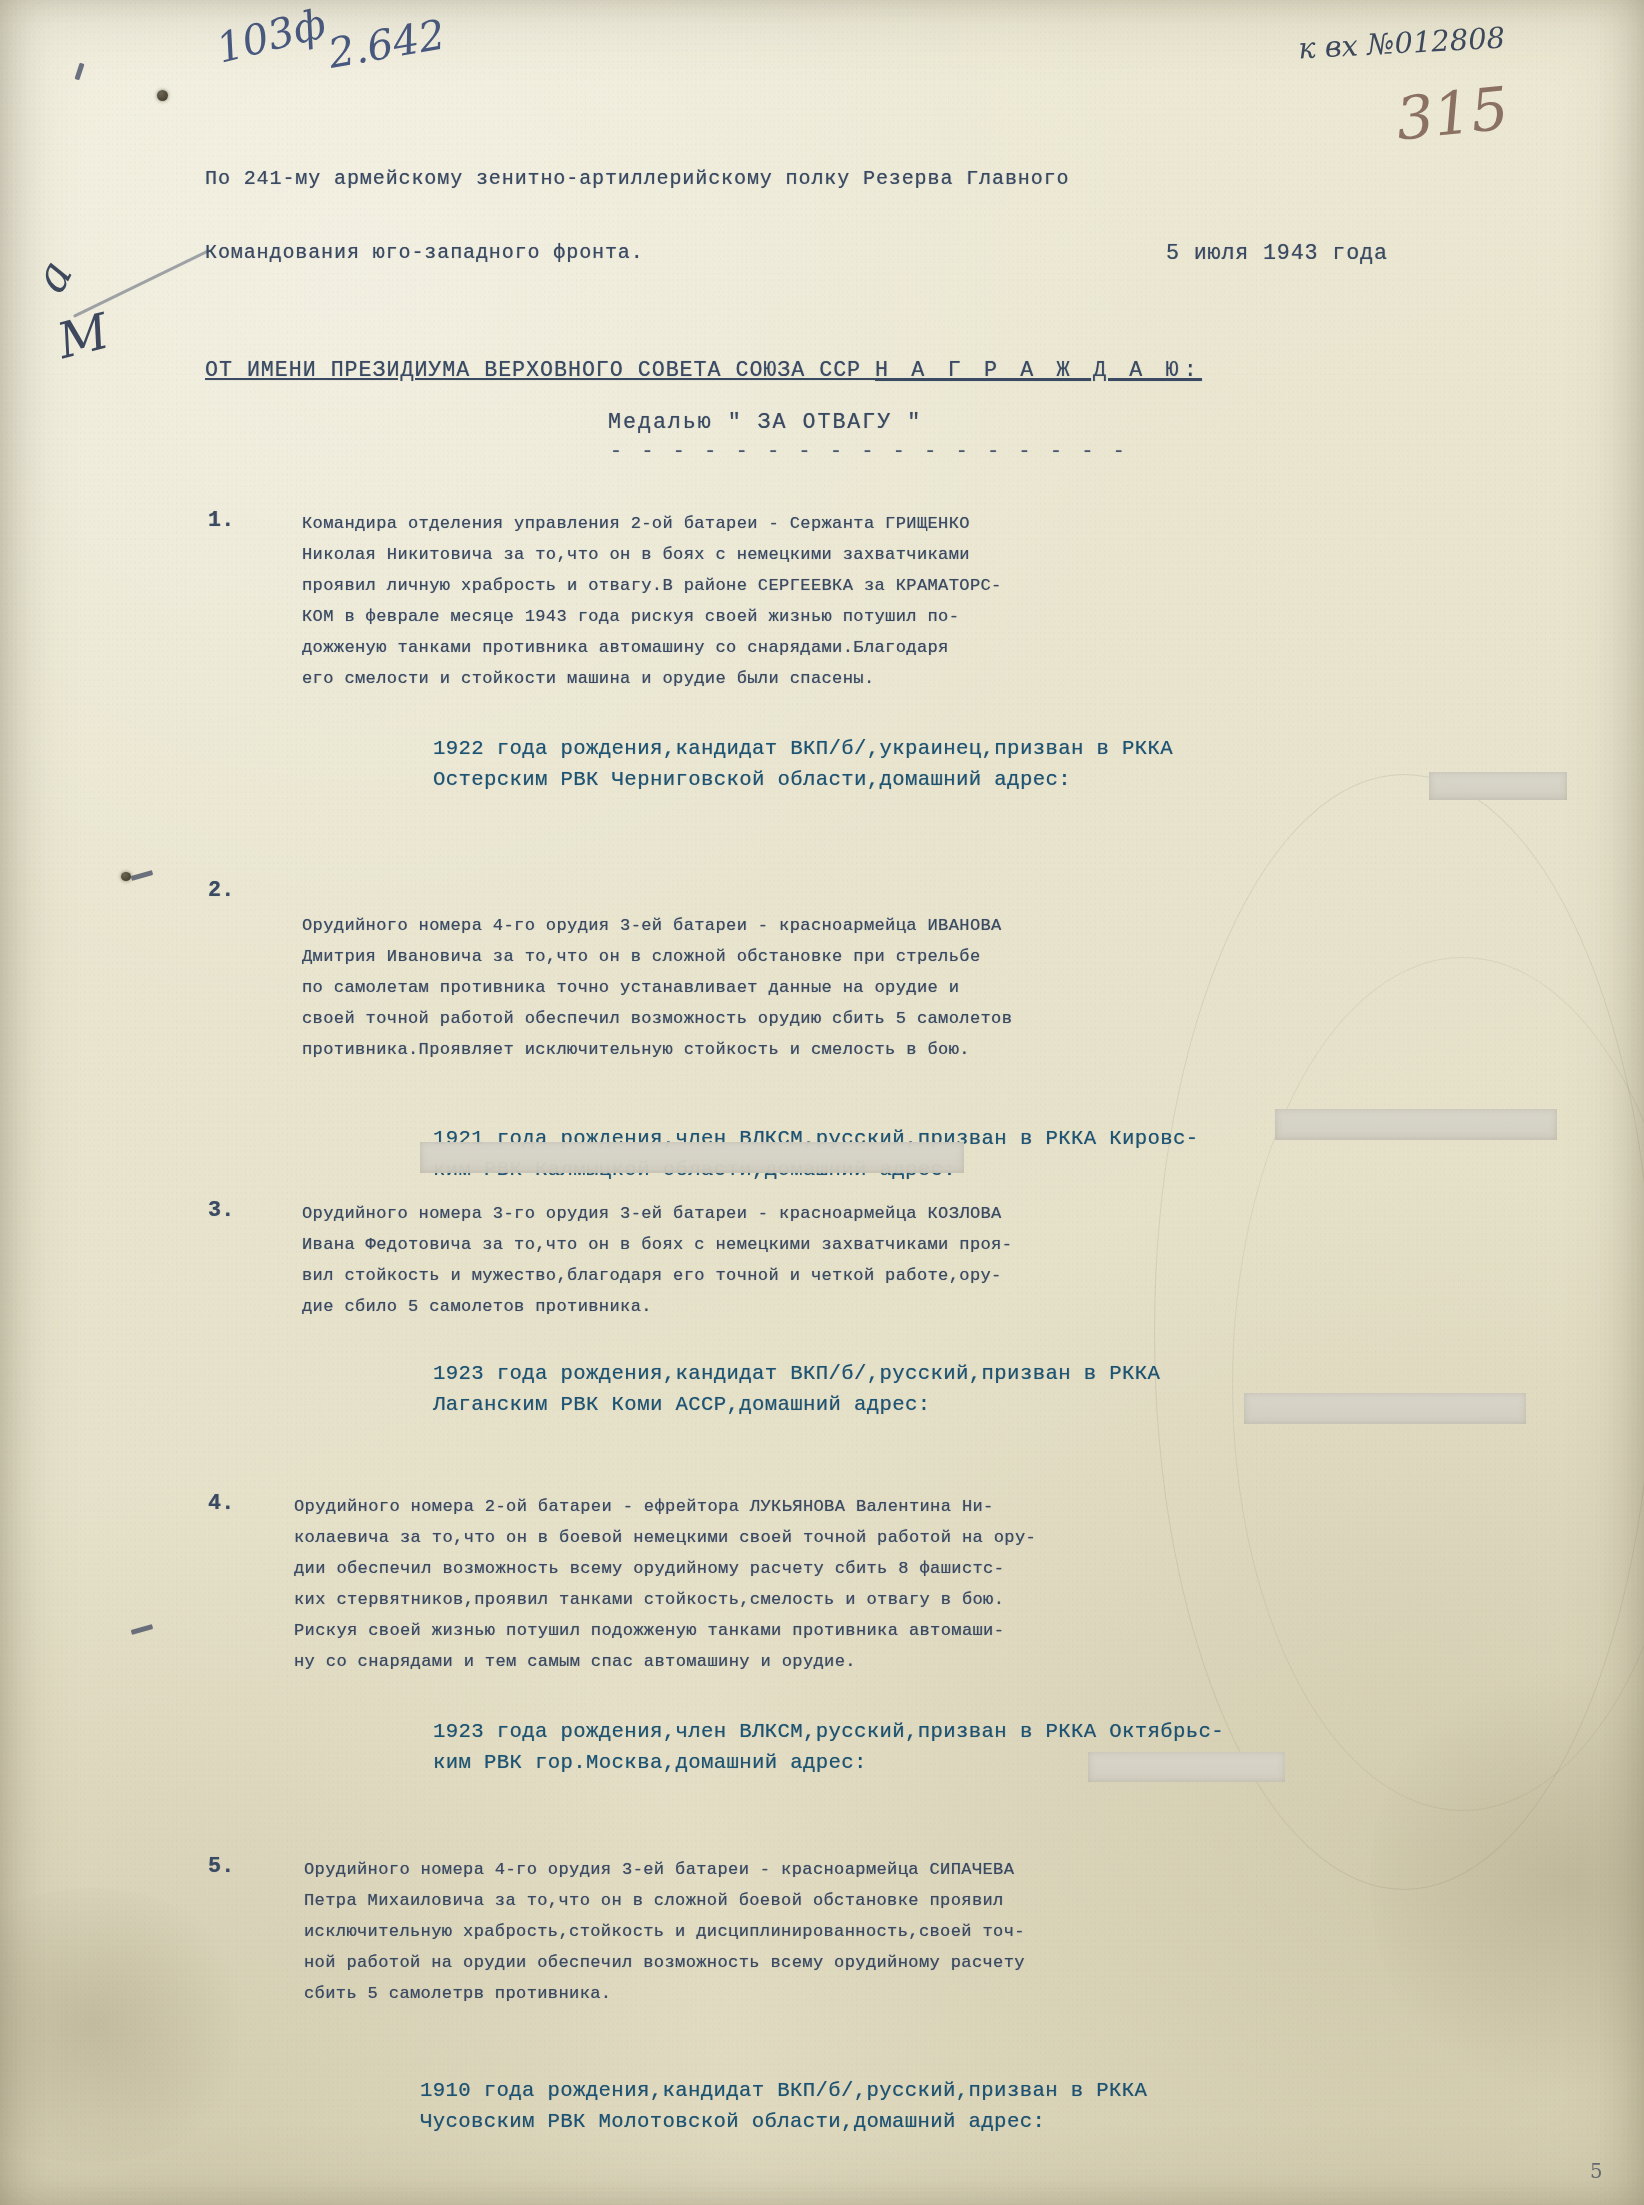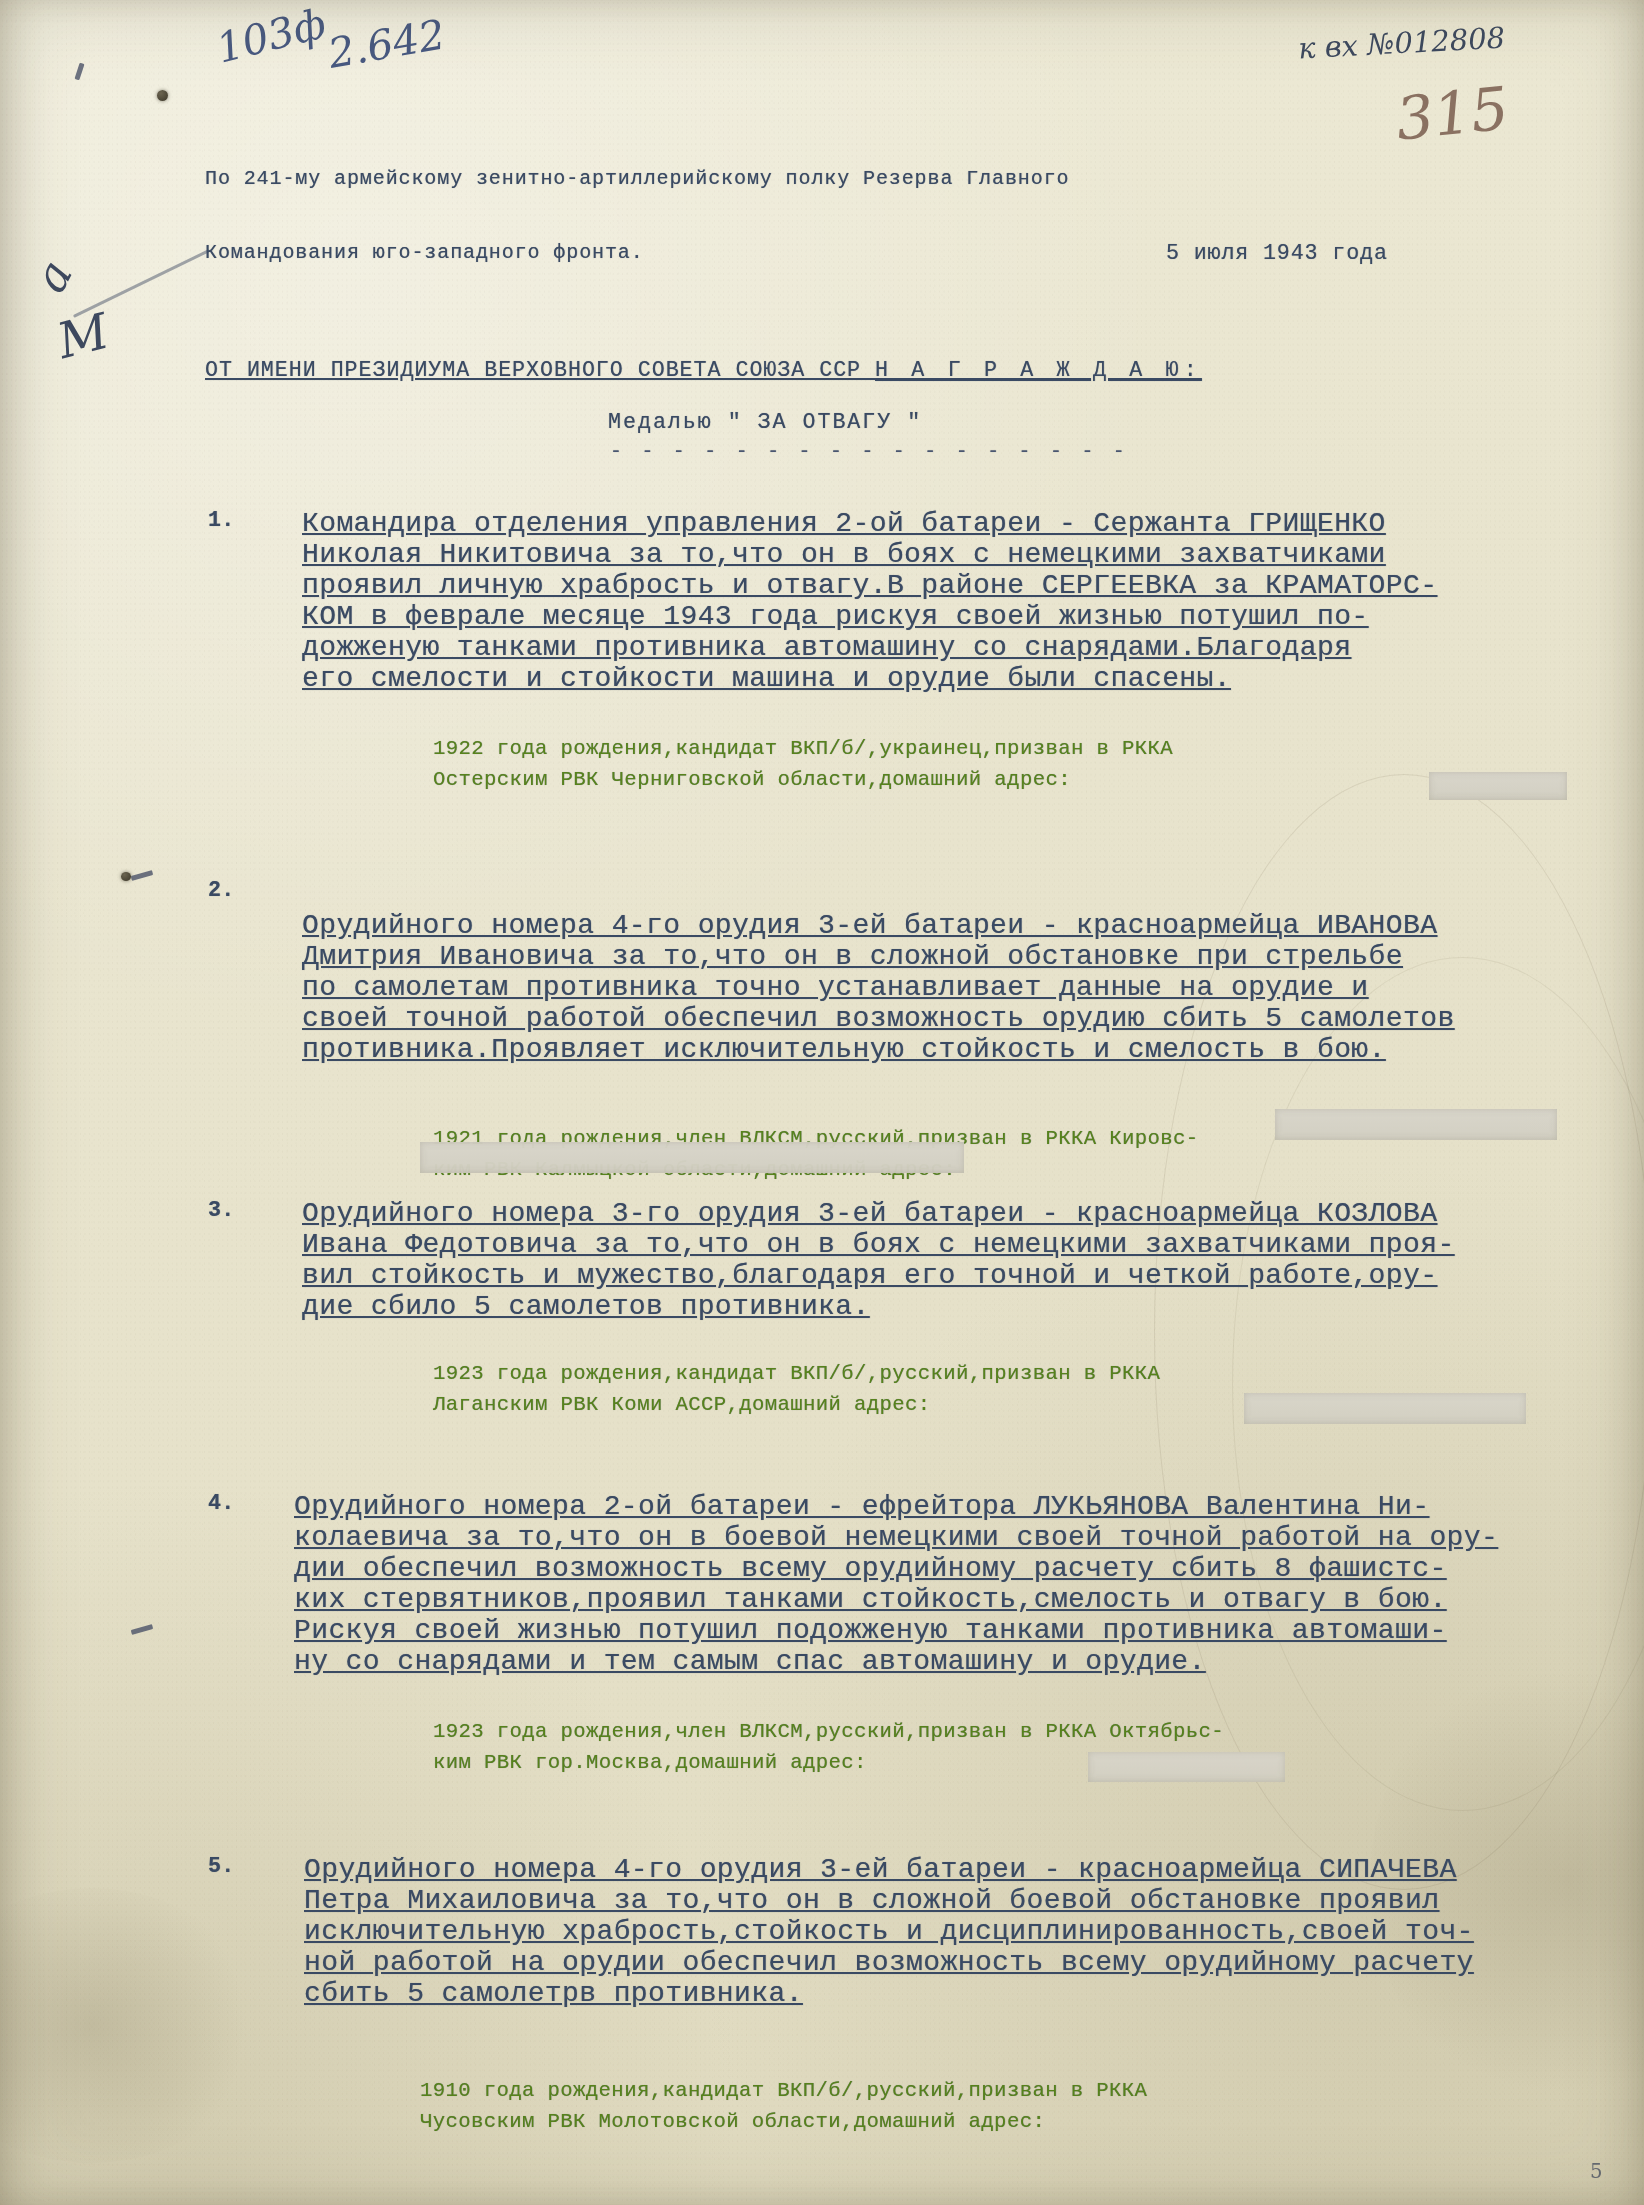--- a/index.html
+++ b/index.html
@@ -49,21 +49,21 @@
   }
 
   
   .tw {
     position: absolute;
     white-space: pre;
     color: #3a4a63;
     text-shadow: 0 0 0.8px rgba(58,74,99,0.55), 0.5px 0.3px 0 rgba(58,74,99,0.18);
     letter-spacing: 0.3px;
   }
-  .tw.faded { color: #4d7c0f; opacity: .93; }
+  .tw.faded { color: #0c4a6e; opacity: .93; }
 
   .title {
     font-size: 30px;
     letter-spacing: 7.9px;
     font-weight: 700;
     color: #33435d;
   }
   .subtitle {
     font-size: 20px;
     letter-spacing: 0.9px;
@@ -88,24 +88,23 @@
   .dashes {
     font-size: 19.7px;
     letter-spacing: 3.9px;
     color: #4a5670;
   }
   .num {
     font-size: 21.6px;
     font-weight: 700;
   }
   .body-block {
-    font-size: 28px;
+    font-size: 17px;
     line-height: 31px;
     letter-spacing: 0.4px;
-    text-decoration: underline;
   }
   .bio-block {
     font-size: 20.6px;
     line-height: 31px;
     letter-spacing: 0.4px;
   }
 
   
   .redact {
     position: absolute;

